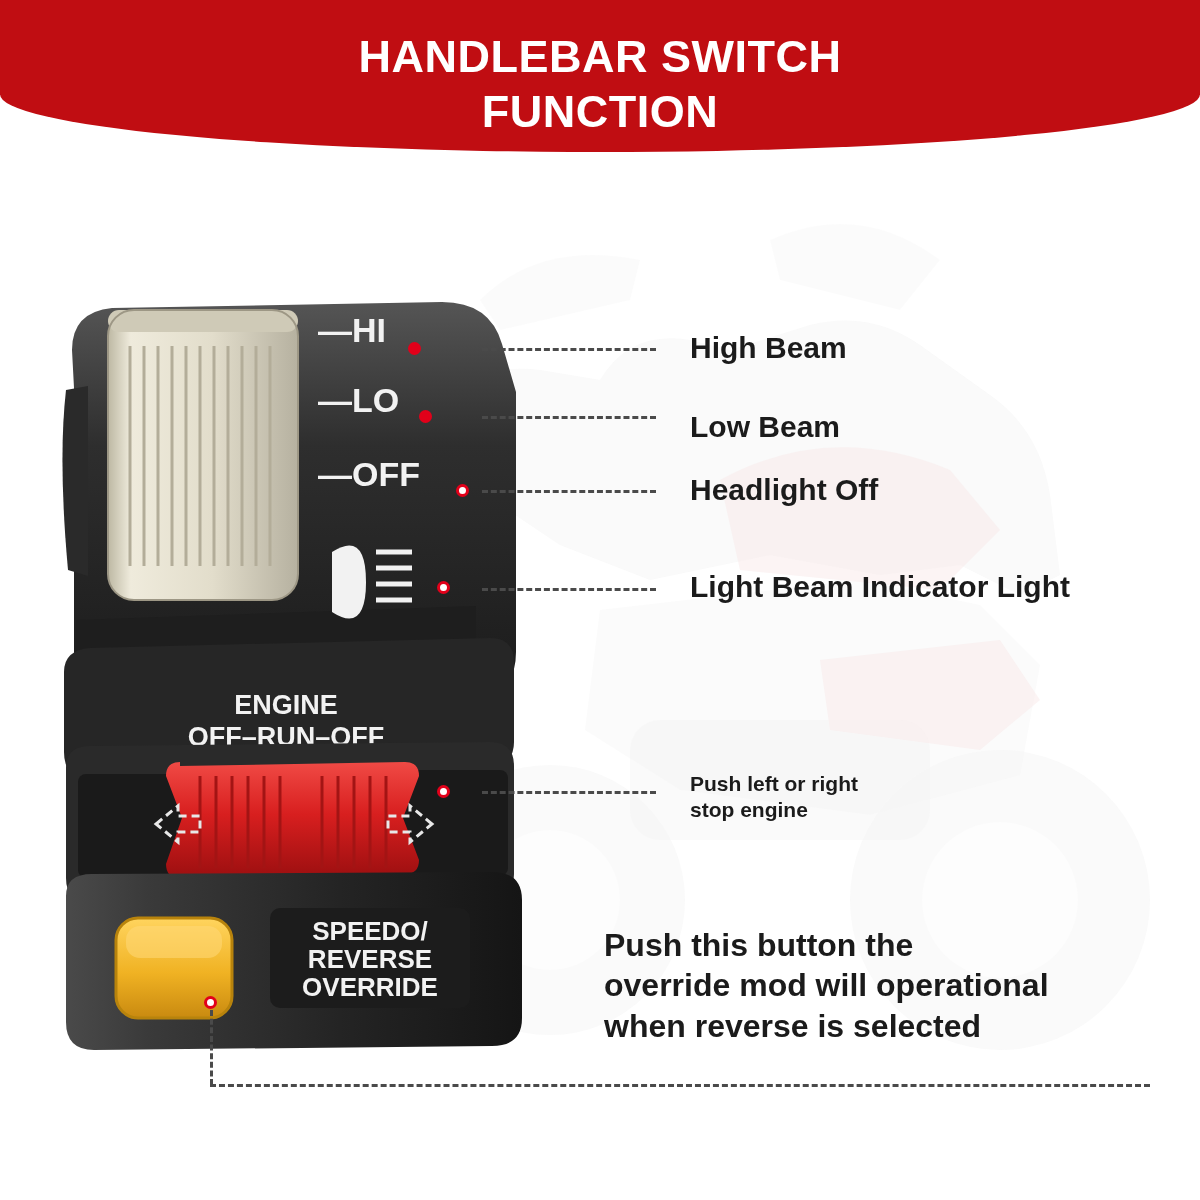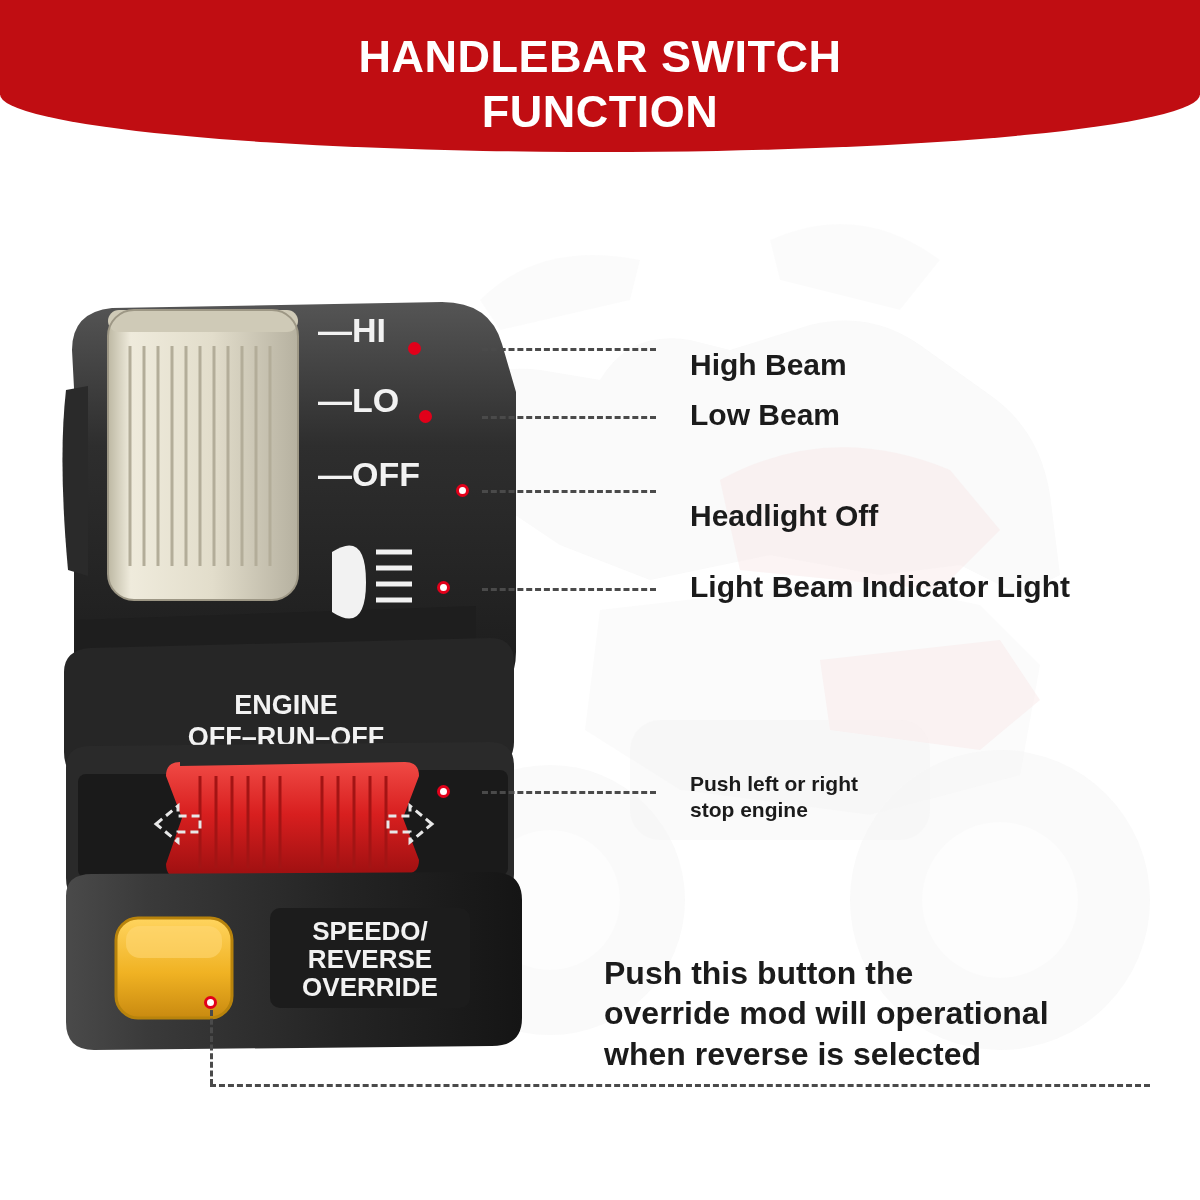--- a/index.html
+++ b/index.html
@@ -198,37 +198,37 @@
   </g>
 
   <g>
     <rect x="56" y="628" width="116" height="100" rx="22" fill="url(#yelG)" stroke="#b8830c" stroke-width="3"></rect>
     <rect x="66" y="636" width="96" height="32" rx="14" fill="#ffd978" opacity="0.55"></rect>
   </g>
 </svg>
 
 <div class="dot solid" style="left:408px;top:342px;"></div>
 <div class="dashline" style="left:482px;top:348px;width:174px;"></div>
-<div class="callout" style="left:690px;top:329px;margin-top:17px;">High Beam</div>
+<div class="callout" style="left:690px;top:329px;">High Beam</div>
 
 <div class="dot solid" style="left:419px;top:410px;"></div>
 <div class="dashline" style="left:482px;top:416px;width:174px;"></div>
-<div class="callout" style="left:690px;top:396px;">Low Beam</div>
+<div class="callout" style="left:690px;top:408px;">Low Beam</div>
 
 <div class="dot" style="left:456px;top:484px;"></div>
 <div class="dashline" style="left:482px;top:490px;width:174px;"></div>
-<div class="callout" style="left:690px;top:497px;">Headlight Off</div>
+<div class="callout" style="left:690px;top:471px;">Headlight Off</div>
 
 <div class="dot" style="left:437px;top:581px;"></div>
 <div class="dashline" style="left:482px;top:588px;width:174px;"></div>
 <div class="callout" style="left:690px;top:568px;">Light Beam Indicator Light</div>
 
 <div class="dot" style="left:437px;top:785px;"></div>
 <div class="dashline" style="left:482px;top:791px;width:174px;"></div>
 <div class="callout sz2" style="left:690px;top:771px;">Push left or right
 stop engine</div>
 
 <div class="dot" style="left:204px;top:996px;"></div>
 <div class="dashvert" style="left:210px;top:1010px;height:75px;"></div>
 <div class="dashline" style="left:210px;top:1084px;width:940px;"></div>
-<div class="callout sz3" style="left:604px;top:953px;">Push this button the
+<div class="callout sz3" style="left:604px;top:925px;">Push this button the
 override mod will operational
 when reverse is selected</div>
 
 </body></html>

